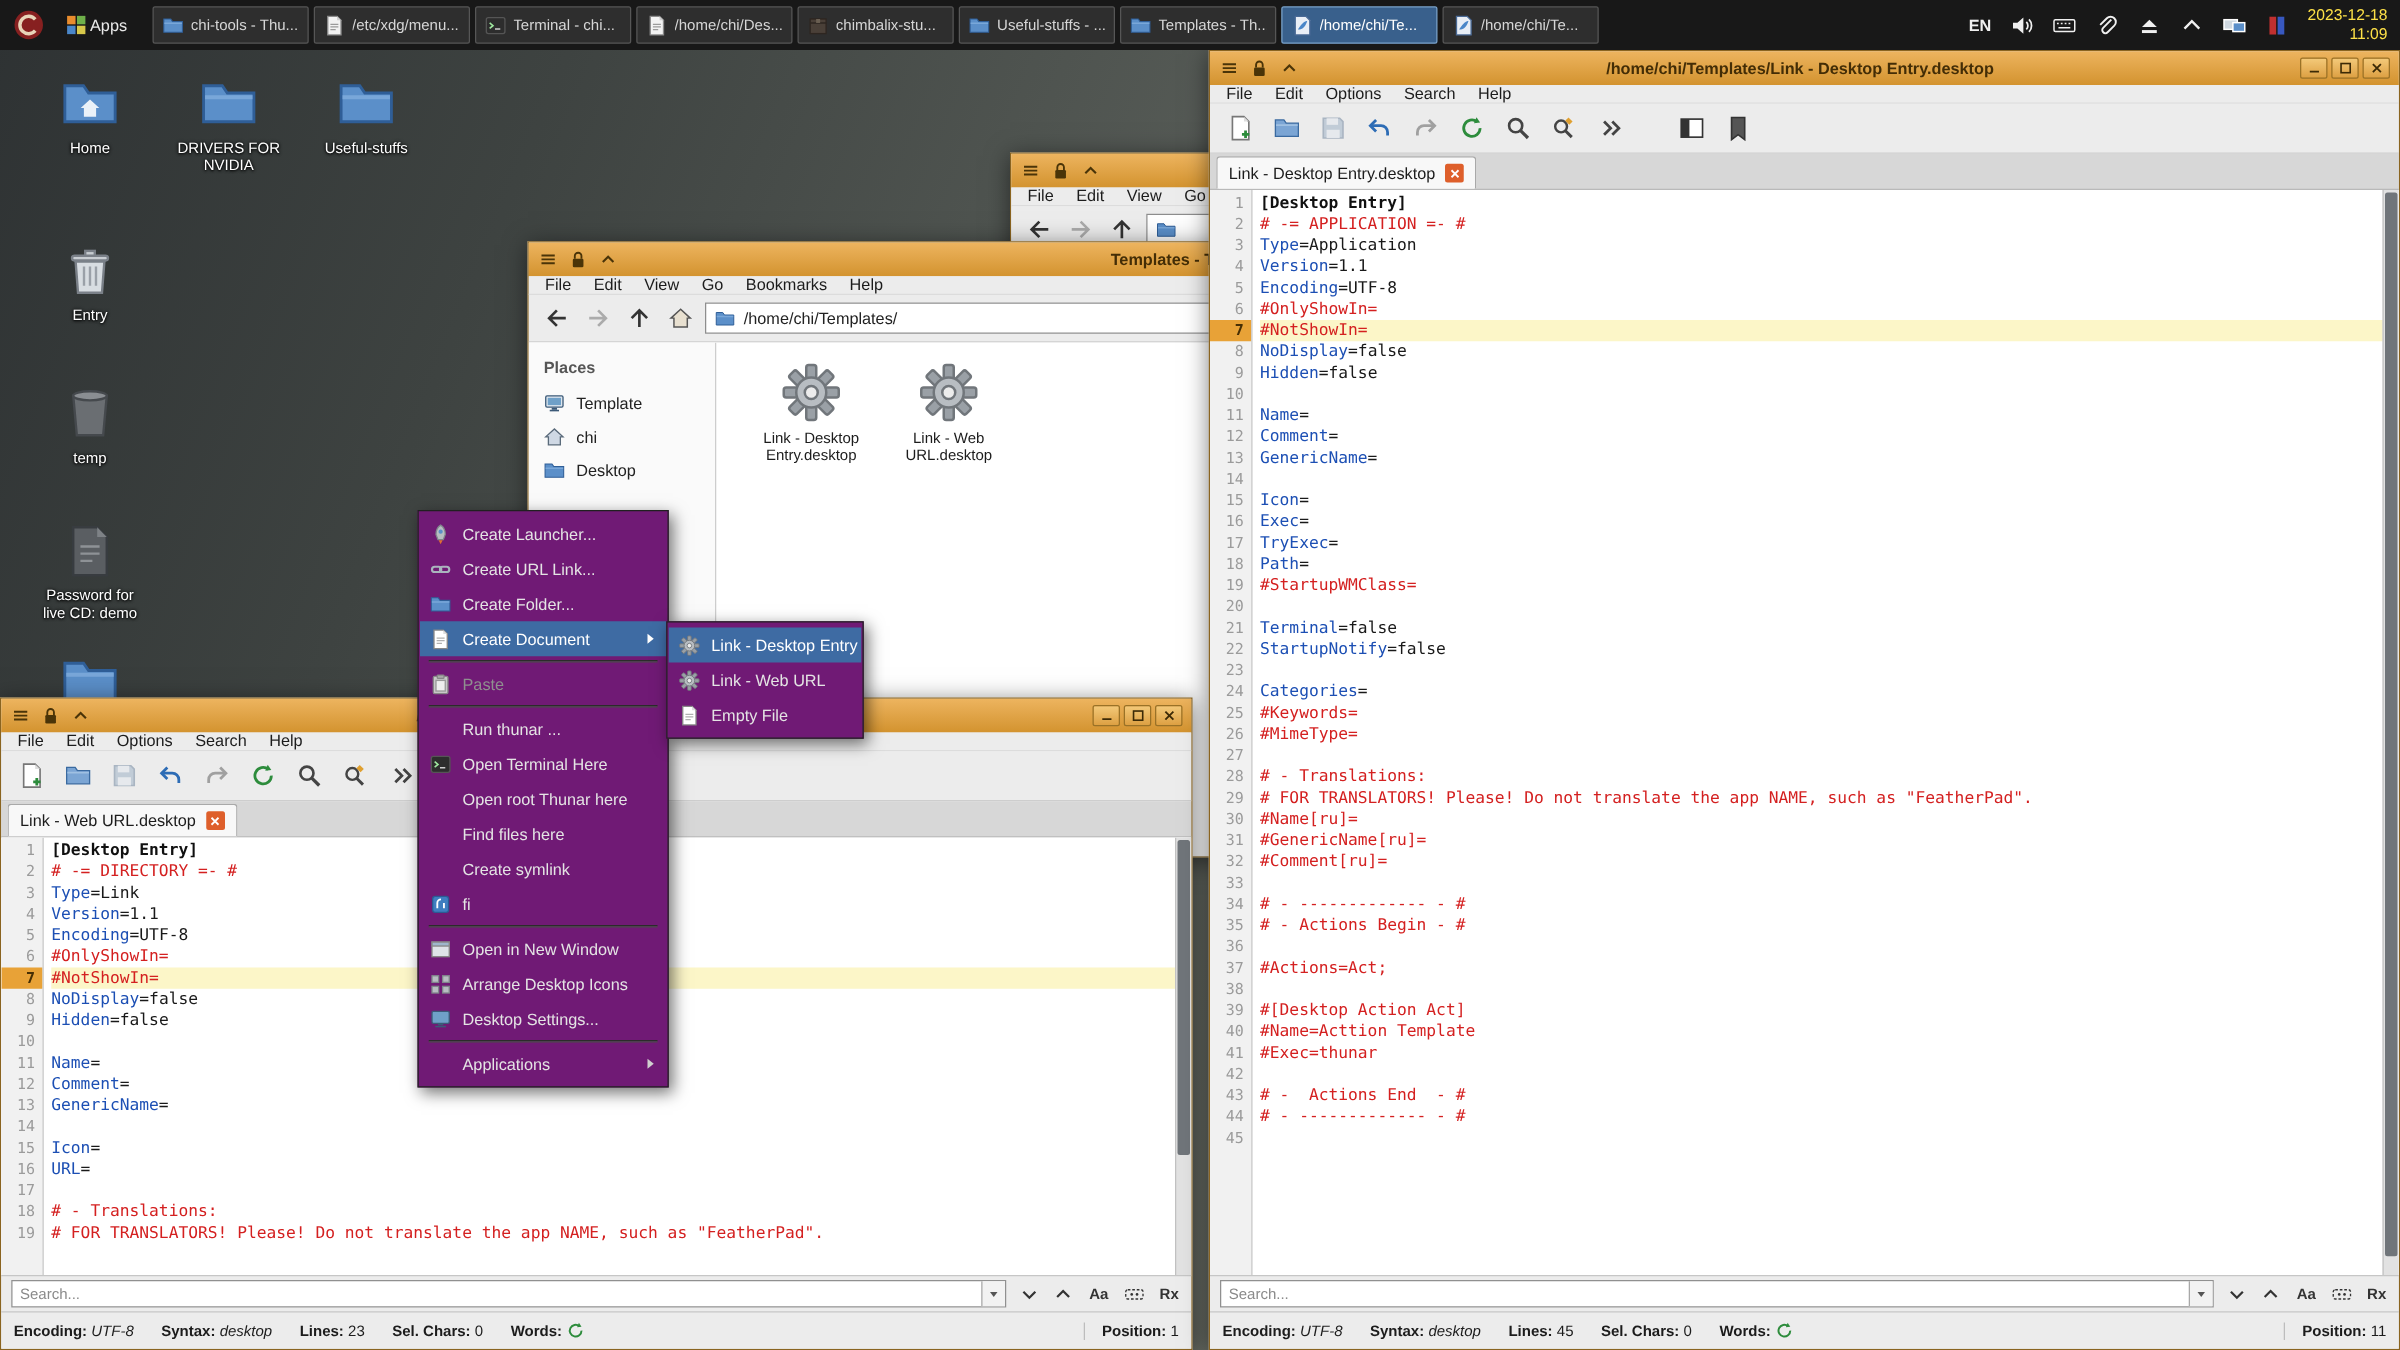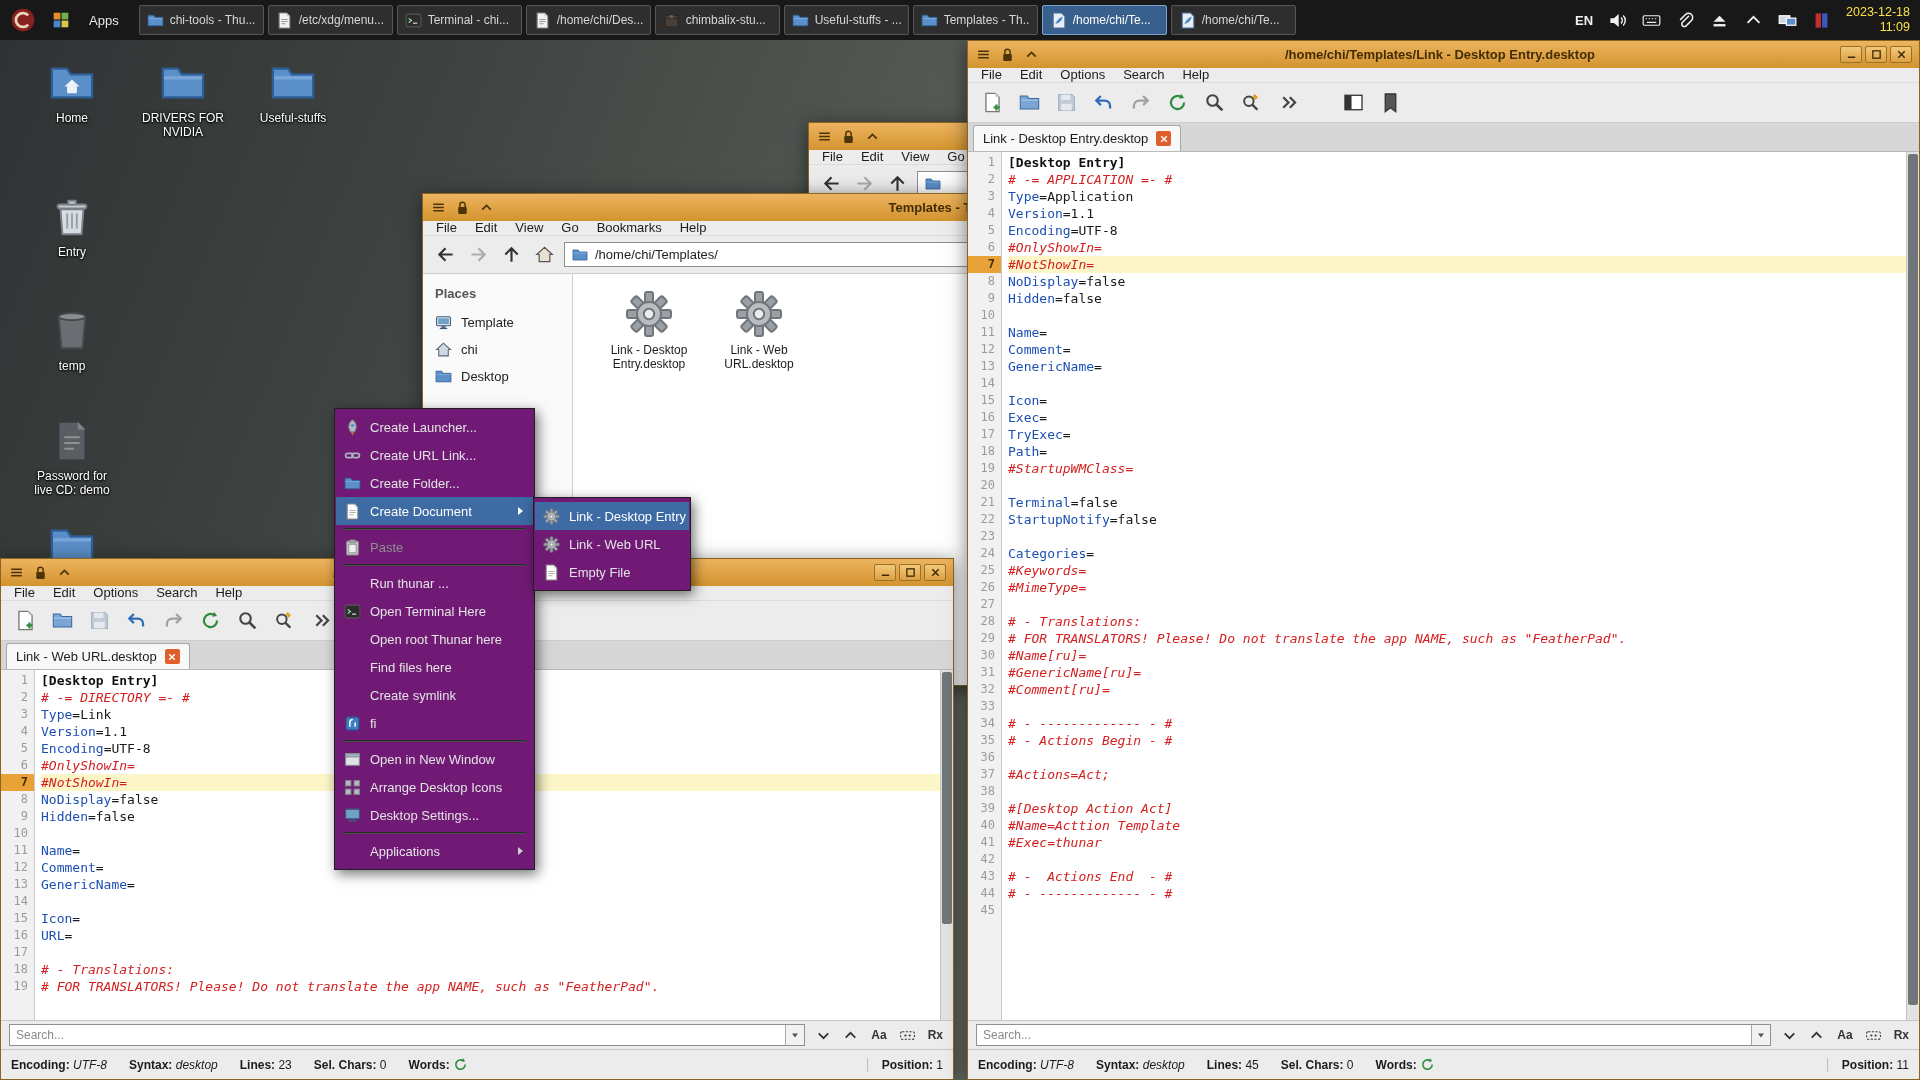--- a/index.html
+++ b/index.html
@@ -6,21 +6,21 @@
   html,body{width:1920px;height:1080px;overflow:hidden;background:#222;}
   #screen{position:relative;width:1920px;height:1080px;font-family:"Liberation Sans",sans-serif;overflow:hidden;}
   #wallpaper{position:absolute;inset:0;background:linear-gradient(112deg,#2e3233 0%,#3e4341 20%,#575c57 45%,#6e7269 65%,#7e8278 82%,#6f7368 100%);}
   .icon{display:inline-block;width:16px;height:16px;flex:none;}
   .icon svg{width:100%;height:100%;display:block;}
   .icon.big{width:46px;height:46px;}
 
   
   #panel{position:absolute;top:0;left:0;width:100%;height:40px;background:#181818;display:flex;align-items:center;gap:6px;padding:0 10px;z-index:40;}
   #logo{width:26px;height:26px;}
-  #apps-btn{display:flex;align-items:center;gap:19px;color:#e8e8e8;font-size:13px;height:32px;padding:0 10px;}
+  #apps-btn{display:flex;align-items:center;gap:2px;color:#e8e8e8;font-size:13px;height:32px;padding:0 10px;}
   #apps-btn .icon{width:18px;height:18px;}
   #task-list{display:flex;gap:4px;margin-left:4px;}
   .task{width:125px;height:30px;display:flex;align-items:center;gap:6px;padding:0 7px;background:#2e2e2e;border:1px solid #565656;border-radius:2px;color:#d6d6d6;font-size:12px;}
   .task.active{background:#39608c;border-color:#7aa3cc;color:#fff;}
   .task .icon{width:17px;height:17px;}
   .task .tlabel{white-space:nowrap;overflow:hidden;}
   #tray{margin-left:auto;display:flex;align-items:center;gap:15px;color:#f0f0f0;}
   #tray .icon{width:19px;height:19px;}
   #kb-layout{font-size:13px;font-weight:bold;}
   #clock{text-align:right;font-size:12.5px;line-height:15px;color:#fde047;}
@@ -82,21 +82,21 @@
   .tab-close{width:15px;height:15px;border-radius:2px;background:#de5f2b;display:flex;align-items:center;justify-content:center;}
   .tab-close svg{width:8px;height:8px;display:block;}
   .editor{flex:1;display:flex;background:#fff;overflow:hidden;position:relative;}
   .gutter{width:34px;flex:none;background:#f1f1f1;border-right:1px solid #c9c9c9;font:12px/17px "DejaVu Sans Mono",monospace;color:#9b9b9b;text-align:right;padding-top:2px;overflow:hidden;}
   .lnum{height:17px;padding-right:6px;}
   .lnum.cur{background:#e8a237;color:#472f05;font-weight:bold;}
   .code{flex:1;font:13px/17px "DejaVu Sans Mono",monospace;color:#191919;padding:2px 0 0 6px;white-space:pre;overflow:hidden;}
   .crow{height:17px;}
   .crow.cur{background:#fcf6c8;}
   .t-s{font-weight:bold;color:#101010;}
-  .t-c{color:#d42020;font-style:italic;}
+  .t-c{color:#d42020;}
   .t-k{color:#1c4fb4;}
   .t-p{color:#191919;}
   .scrollbar{position:absolute;right:0;top:0;bottom:0;width:13px;background:#e2e2e2;border-left:1px solid #c2c2c2;}
   .sb-thumb{position:absolute;left:1px;right:1px;border-radius:2px;background:#70757a;}
   #fp-left .sb-thumb{top:2px;height:72%;}
   #fp-right .sb-thumb{top:2px;height:98%;}
   .searchbar{height:29px;flex:none;background:#ececec;border-top:1px solid #c6c6c6;display:flex;align-items:center;gap:10px;padding:0 8px;}
   .search-field{flex:1;height:22px;background:#fff;border:1px solid #909090;display:flex;align-items:center;}
   .search-field input{flex:1;border:none;outline:none;background:transparent;font:12px "Liberation Sans",sans-serif;padding:0 6px;color:#333;min-width:0;}
   .search-field input::placeholder{color:#8a8a8a;}

